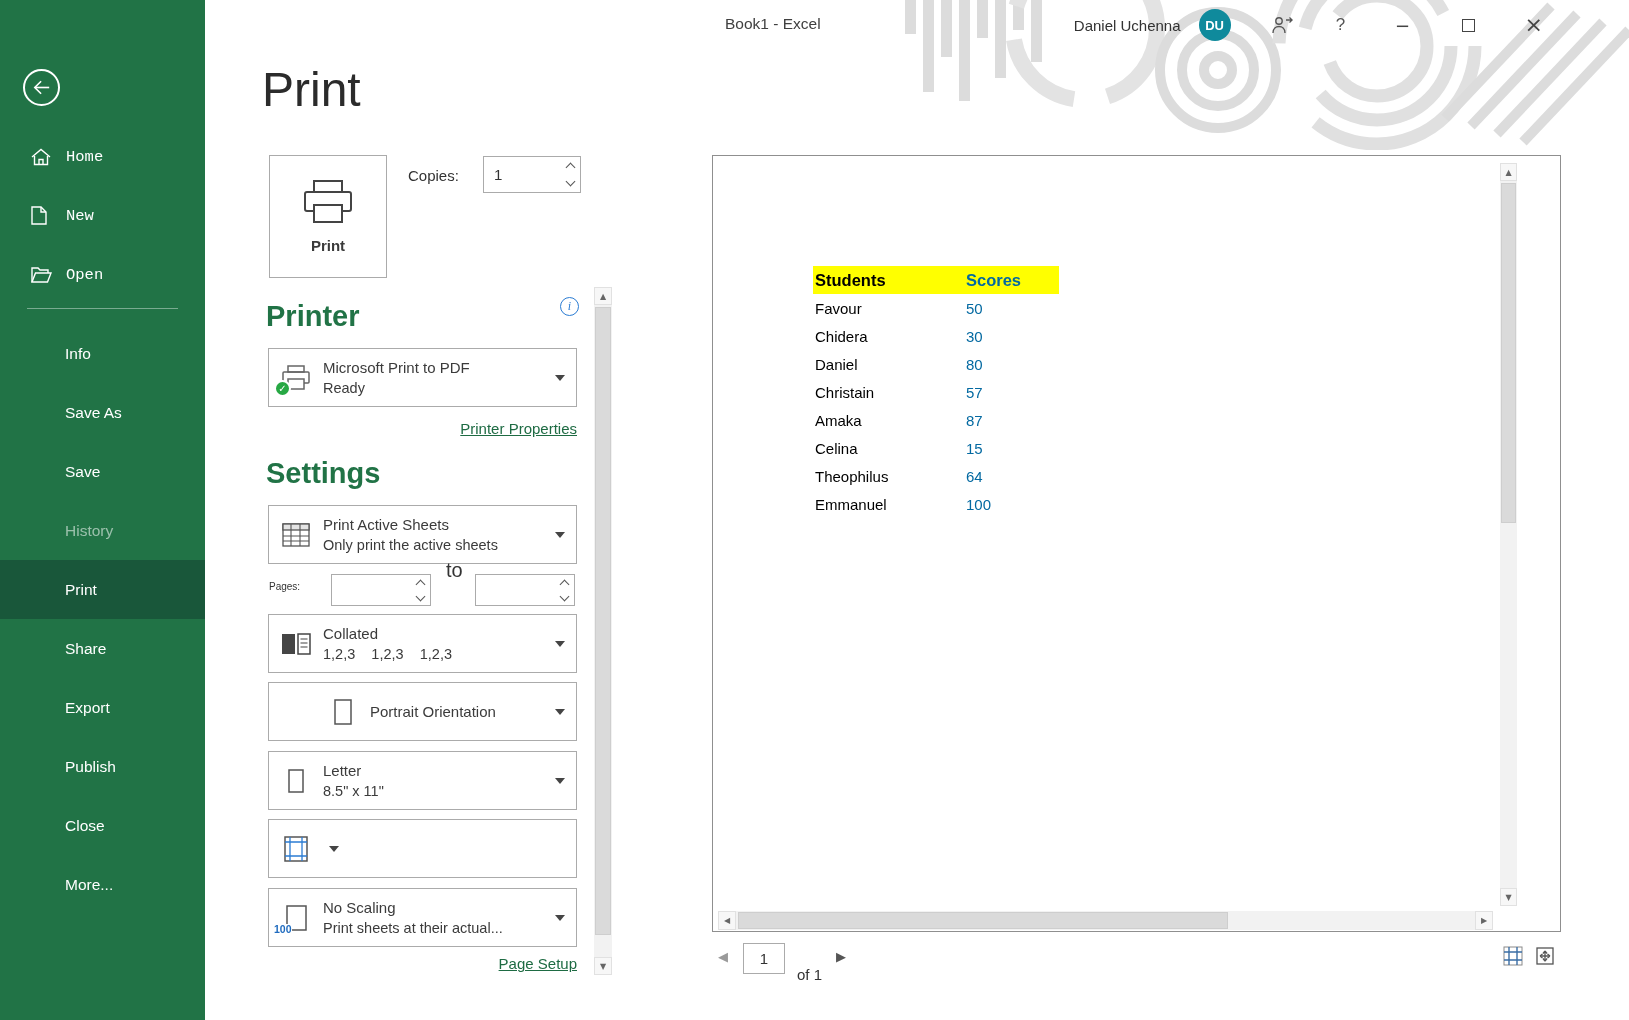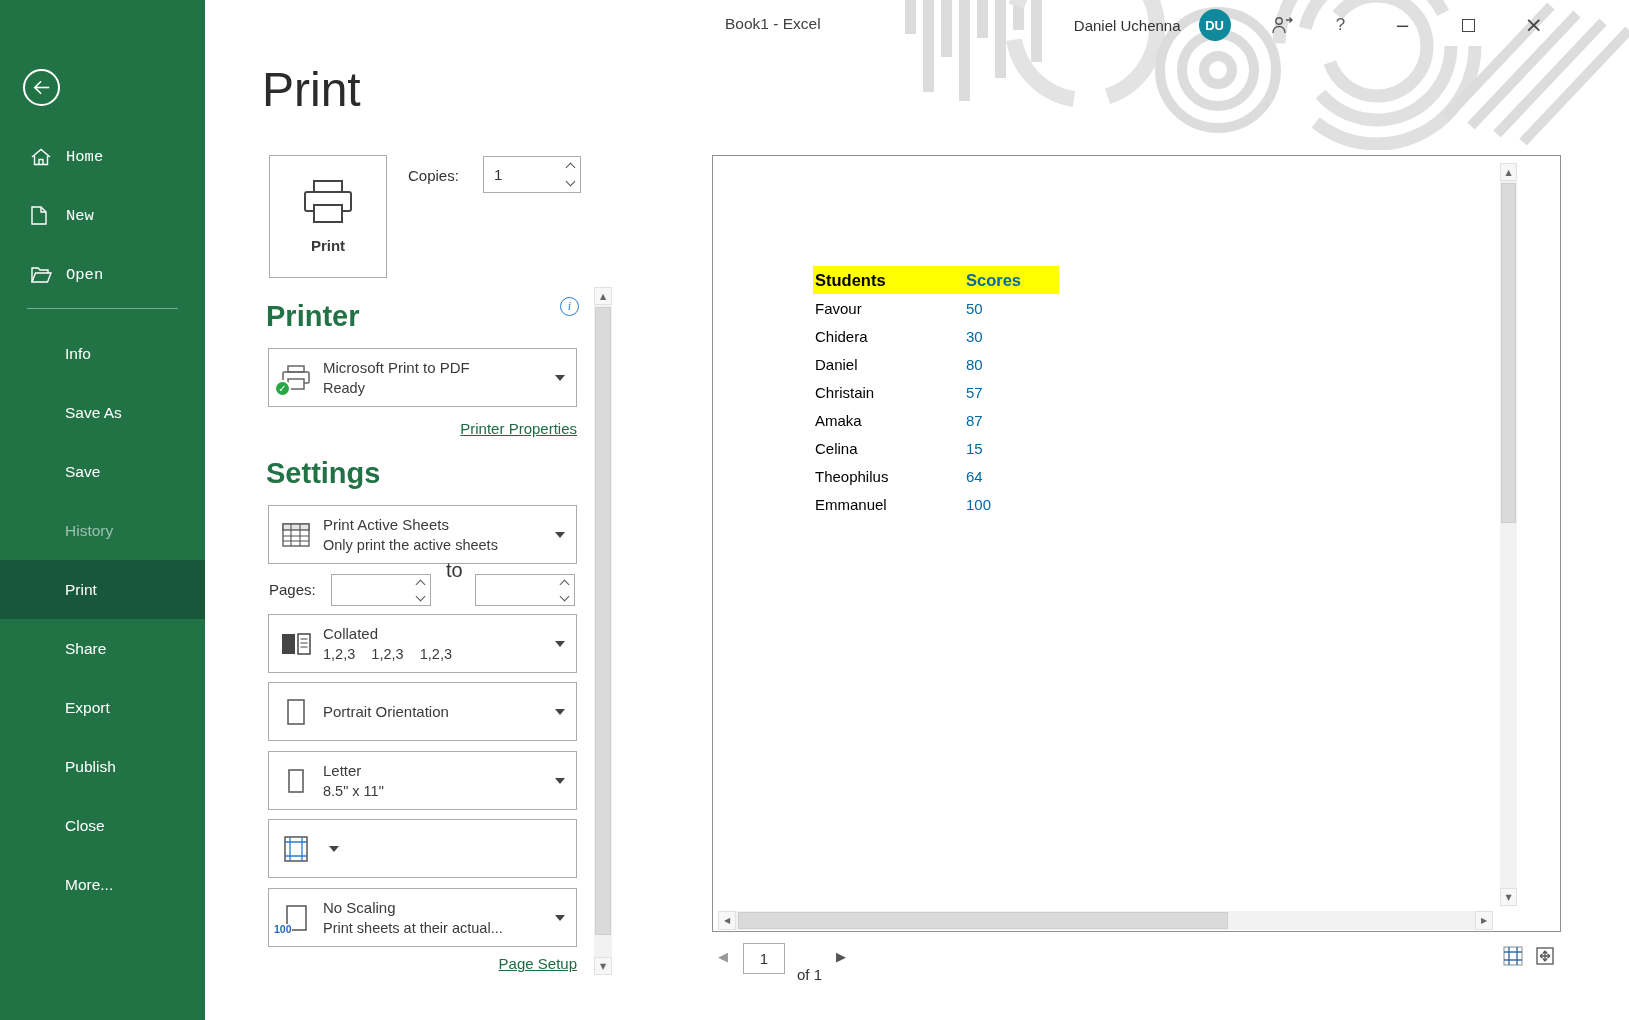--- a/index.html
+++ b/index.html
@@ -45,38 +45,38 @@
 
   .spinbox{position:absolute;border:1px solid #ababab;background:#fff;display:flex;}
   .spin-val{flex:1;border:0;outline:none;padding-left:10px;font-size:15px;font-family:inherit;color:#333;min-width:0;background:transparent;}
   .spin-btns{width:19px;display:flex;flex-direction:column;}
   .spin-btns span{flex:1;display:flex;align-items:center;justify-content:center;cursor:pointer;}
   .chev-up{width:7px;height:7px;border-left:1.5px solid #555;border-top:1.5px solid #555;transform:rotate(45deg);margin-top:3px;}
   .chev-down{width:7px;height:7px;border-left:1.5px solid #555;border-top:1.5px solid #555;transform:rotate(225deg);margin-bottom:3px;}
   #copies-box{left:278px;top:106px;width:98px;height:37px;}
   #pages-from{left:126px;top:524px;width:100px;height:32px;}
   #pages-to{left:270px;top:524px;width:100px;height:32px;}
-  .pages-label{position:absolute;left:64px;top:531px;font-size:15px;}
+  .pages-label{position:absolute;left:64px;top:531px;font-size:10px;}
   .to-label{position:absolute;left:241px;top:509px;font-size:20px;}
 
   .sec-head{position:absolute;left:61px;font-size:29px;color:#217346;font-weight:700;}
   #printer-head{top:250px;}
   #settings-head{top:407px;}
   .info-icon{position:absolute;left:355px;top:247px;width:19px;height:19px;border:1px solid #2b7cd3;border-radius:50%;color:#2b7cd3;font-size:12px;display:flex;align-items:center;justify-content:center;cursor:pointer;font-family:"Liberation Serif",serif;font-style:italic;}
 
   .dd{position:absolute;left:63px;width:309px;height:59px;border:1px solid #ababab;background:#fff;display:flex;align-items:center;cursor:pointer;}
   .dd-icon{width:54px;display:flex;align-items:center;justify-content:center;flex-shrink:0;position:relative;height:100%;}
   .dd-text{flex:1;display:flex;flex-direction:column;justify-content:center;gap:4px;overflow:hidden;}
   .dd-title{font-size:15px;color:#3b3b3b;white-space:nowrap;}
   .dd-sub{font-size:14.5px;color:#3b3b3b;white-space:pre;overflow:hidden;}
   .dd-caret{width:0;height:0;border-left:5px solid transparent;border-right:5px solid transparent;border-top:6px solid #444;margin:0 11px 0 6px;flex-shrink:0;}
   #dd-printer{top:298px;}
   #dd-sheets{top:455px;}
   #dd-collated{top:564px;}
-  #dd-orient{top:632px;}
+  #dd-orient{top:632px;padding-left:47px;}
   #dd-size{top:701px;}
   #dd-margins{top:769px;}
   #dd-scaling{top:838px;}
   .check-badge{position:absolute;left:5px;bottom:9px;width:17px;height:17px;border-radius:50%;background:#27a844;color:#fff;font-size:10px;display:flex;align-items:center;justify-content:center;border:2px solid #fff;}
   .scale-num{position:absolute;left:5px;bottom:12px;font-size:10.5px;font-weight:bold;color:#1f6bbf;background:#fff;line-height:1;}
 
   .link{position:absolute;font-size:15px;color:#1e6b43;text-decoration:underline;cursor:pointer;}
   #printer-props{left:63px;width:309px;top:370px;text-align:right;}
   #page-setup{left:63px;width:309px;top:905px;text-align:right;}
 

